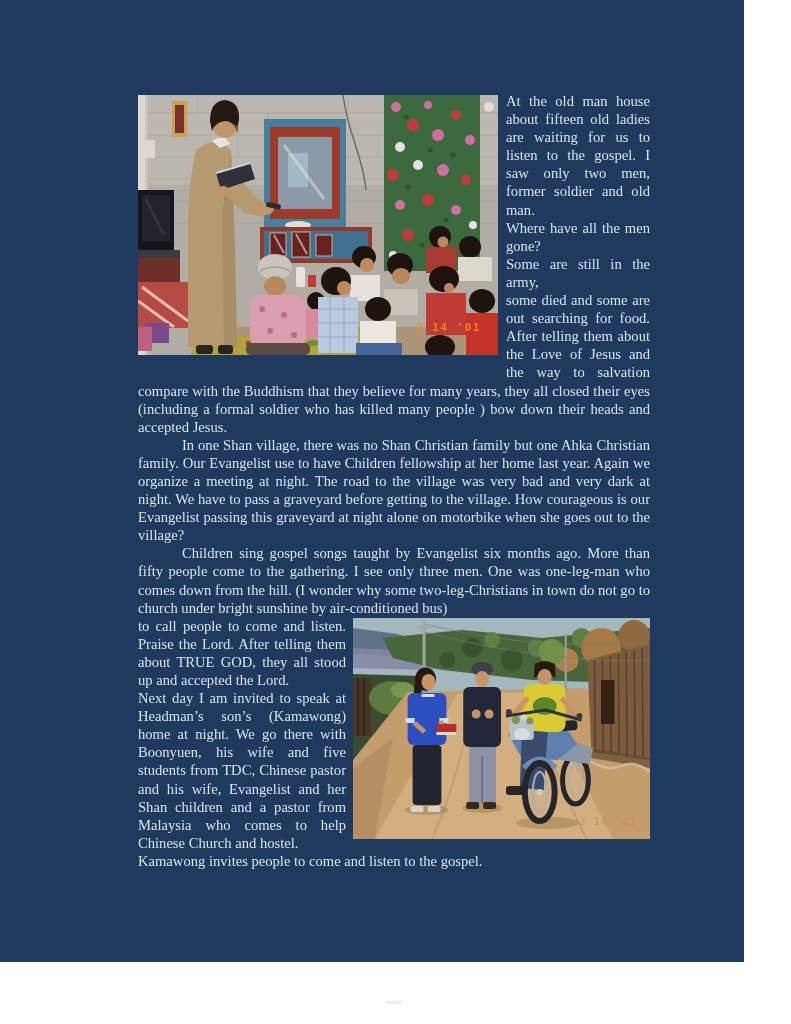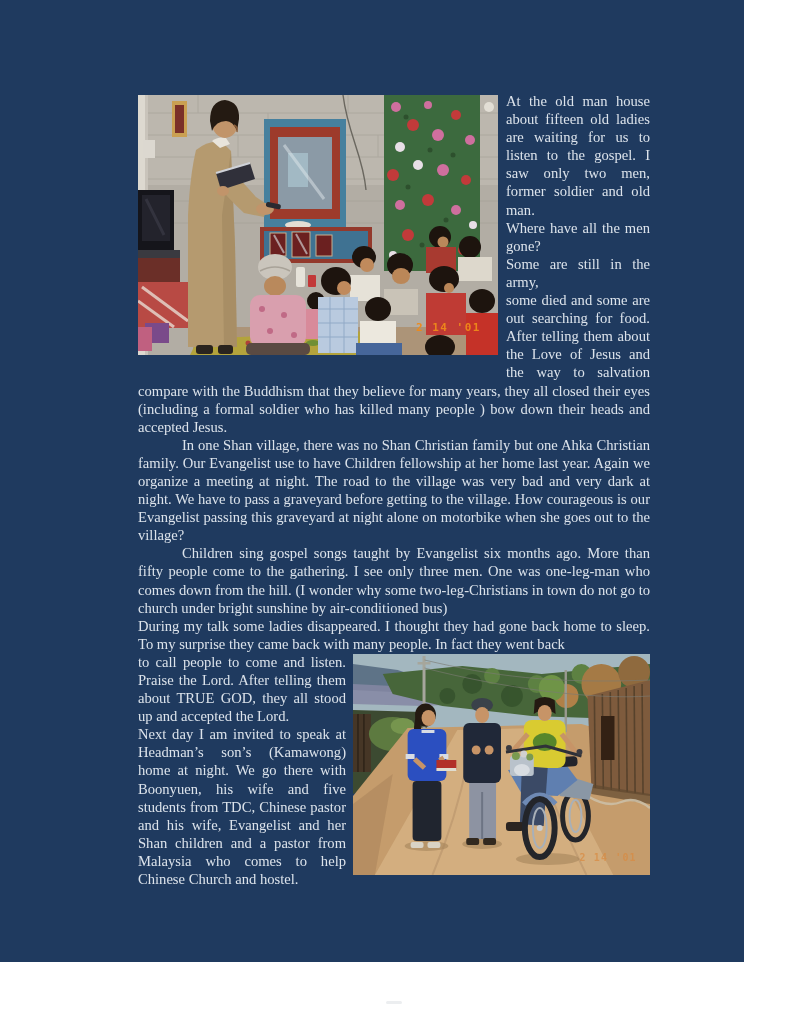--- a/index.html
+++ b/index.html
@@ -214,21 +214,20 @@
           <text class="ts" x="278" y="236" font-size="11" letter-spacing="1.5" fill="#ef8a1a" opacity="0.95">2 14 '01</text>
         </svg>
       </div>
 
       <p>At the old man house about fifteen old ladies are waiting for us to listen to the gospel. I saw only two men, former soldier and old man.</p>
       <p>Where have all the men gone?</p>
       <p>Some are still in the army,</p>
       <p>some died and some are out searching for food. After telling them about the Love of Jesus and the way to salvation compare with the Buddhism that they believe for many years, they all closed their eyes (including a formal soldier who has killed many people ) bow down their heads and accepted Jesus.</p>
       <p class="indent">In one Shan village, there was no Shan Christian family but one Ahka Christian family. Our Evangelist use to have Children fellowship at her home last year. Again we organize a meeting at night. The road to the village was very bad and very dark at night. We have to pass a graveyard before getting to the village. How courageous is our Evangelist passing this graveyard at night alone on motorbike when she goes out to the village?</p>
       <p class="indent">Children sing gospel songs taught by Evangelist six months ago. More than fifty people come to the gathering. I see only three men. One was one-leg-man who comes down from the hill. (I wonder why some two-leg-Christians in town do not go to church under bright sunshine by air-conditioned bus)</p>
-      <p>During my talk some ladies disappeared. I thought they had gone back home to sleep. To my surprise they came back with many people. In fact they went back</p>
 
       <div class="photo2-wrap">
         <svg viewBox="0 0 299 221" preserveAspectRatio="none">
           <g>
             <rect x="0" y="0" width="299" height="80" fill="#a3b7bf"></rect>
             <polygon points="0,10 45,16 100,34 40,38 0,36" fill="#5e7387"></polygon>
             <polygon points="0,30 80,34 150,48 70,52 0,50" fill="#8587a3" opacity="0.85"></polygon>
             <polygon points="30,20 110,12 190,20 299,10 299,66 180,62 90,52 40,40" fill="#47663a"></polygon>
             <g fill="#35522c" opacity="0.85">
                 <circle cx="120" cy="30" r="10"></circle>
@@ -347,17 +346,18 @@
             <rect x="60" y="127" width="29" height="60" rx="4" fill="#20252f"></rect>
             <rect x="58" y="188" width="13" height="6" rx="2" fill="#d9d3c5"></rect>
             <rect x="75" y="188" width="13" height="6" rx="2" fill="#d9d3c5"></rect>
           </g>
           <text class="ts" x="228" y="207" font-size="10" letter-spacing="1.2" fill="#d98a40" opacity="0.7">2 14 '01</text>
         </svg>
       </div>
 
       <p>to call people to come and listen. Praise the Lord. After telling them about TRUE GOD, they all stood up and accepted the Lord.</p>
       <p>Next day I am invited to speak at Headman’s son’s (Kamawong) home at night. We go there with Boonyuen, his wife and five students from TDC, Chinese pastor and his wife, Evangelist and her Shan children and a pastor from Malaysia who comes to help Chinese Church and hostel.</p>
+      <p>Kamawong invites people to come and listen to the gospel.</p>
 
     </div>
   </div>
   <div class="artifact"></div>
 </div>
 
 </body></html>

